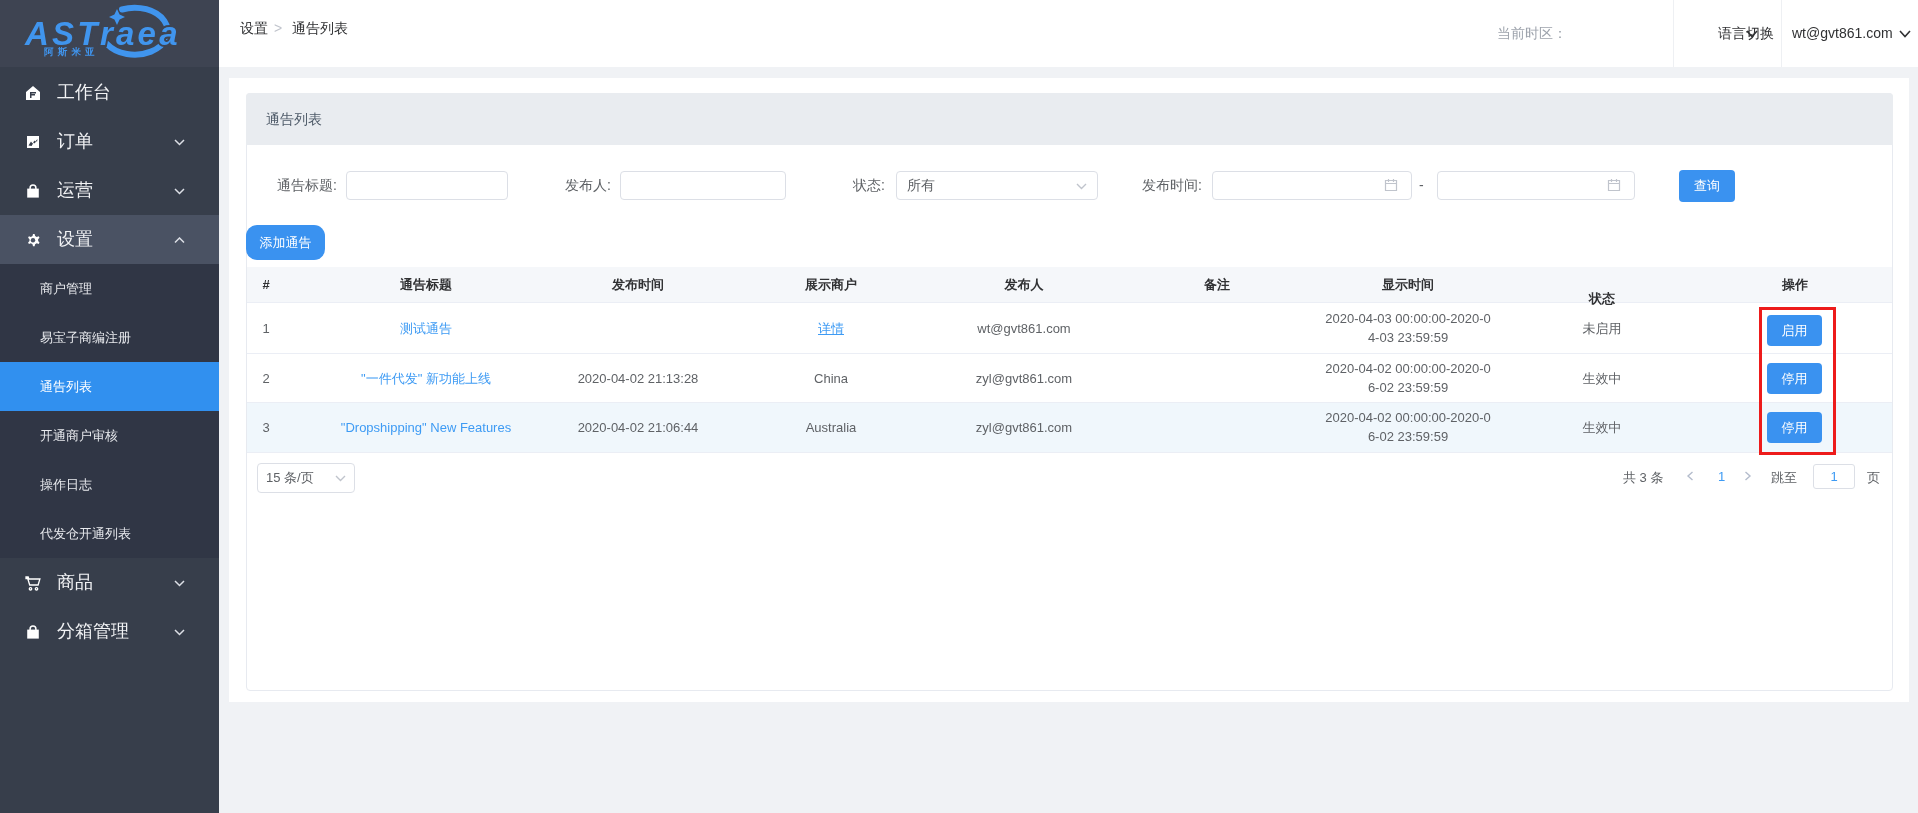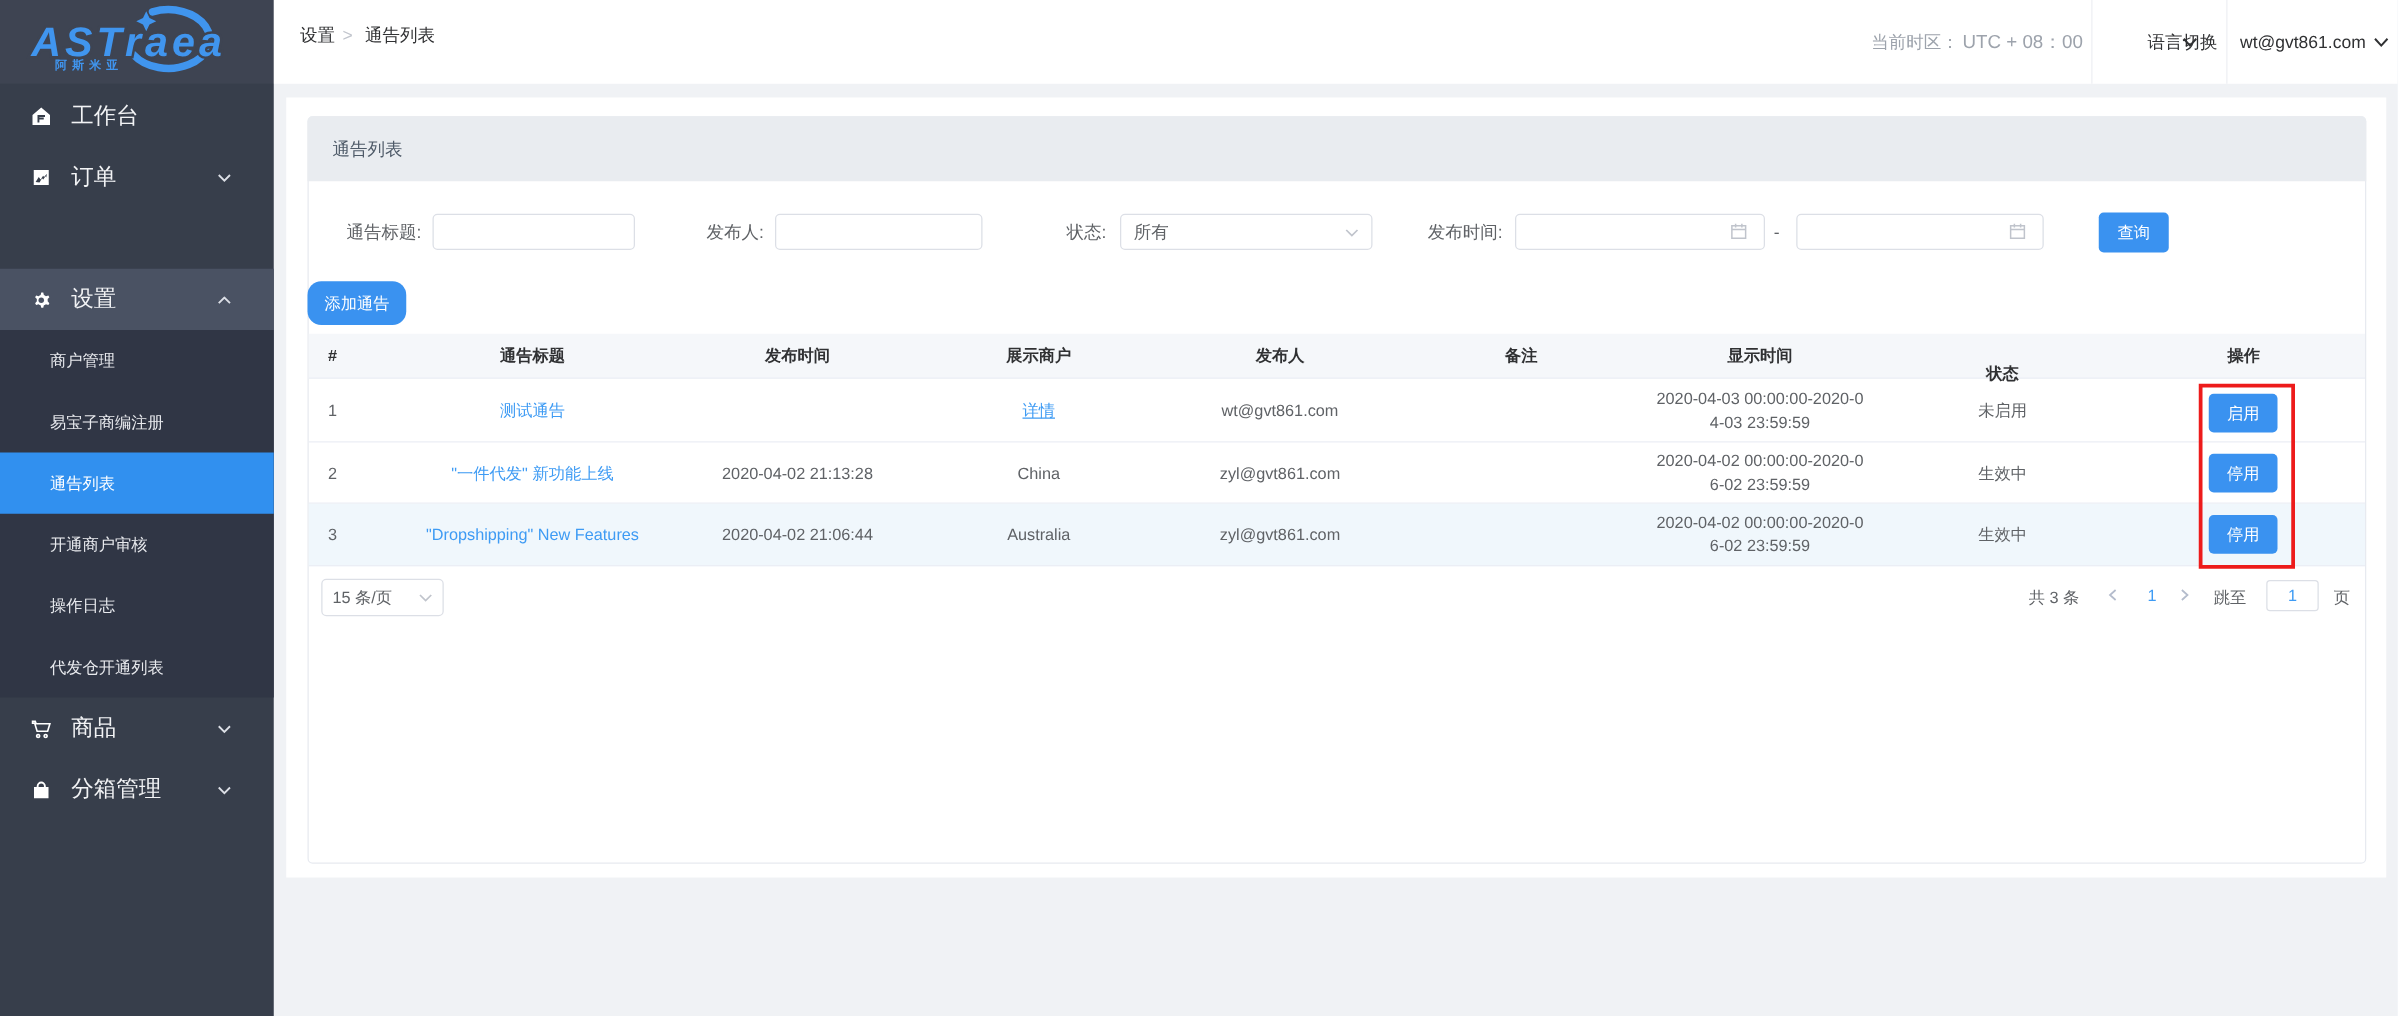--- a/index.html
+++ b/index.html
@@ -57,20 +57,30 @@
   </div>
   <div class="mi" style="top:117px;">
     <svg class="ic" viewBox="0 0 16 16">
         <path d="M2 2 h12 v12 h-12 Z M3.5 11.5 l2.5 -4 l1.5 2 l2 -3 l0.8 1 l2.2 -2.5 l-0.5 3 l-0.6 -1 l-1.8 2.5 l-1 -1 l-2 3.5 Z" fill="#fff" fill-rule="evenodd"></path>
       </svg>
     <span class="tx">订单</span>
     <svg class="ch" width="11" height="7" viewBox="0 0 11 7">
         <path d="M1 1 L5.5 5.5 L10 1" stroke="#dcdfe6" stroke-width="1.5" fill="none"></path>
       </svg>
   </div>
+  <div class="mi" style="top:166px;">
+    <svg class="ic" viewBox="0 0 16 16">
+        <path d="M2.2 5.6 h11.6 v9 h-11.6 Z" fill="#fff"></path>
+        <path d="M5.1 7.8 v-2.9 a2.9 2.9 0 0 1 5.8 0 v2.9" stroke="#fff" stroke-width="1.5" fill="none"></path>
+      </svg>
+    <span class="tx">运营</span>
+    <svg class="ch" width="11" height="7" viewBox="0 0 11 7">
+        <path d="M1 1 L5.5 5.5 L10 1" stroke="#dcdfe6" stroke-width="1.5" fill="none"></path>
+      </svg>
+  </div>
   <div class="mi" style="top:215px; background:#4a5263;">
     <svg class="ic" viewBox="0 0 16 16">
         <path d="M8 0.5 l1.6 0 l0.5 2 a6 6 0 0 1 1.6 0.9 l2 -0.6 l0.8 1.4 l-1.4 1.5 a6 6 0 0 1 0 1.8 l1.4 1.5 l-0.8 1.4 l-2 -0.6 a6 6 0 0 1 -1.6 0.9 l-0.5 2 l-1.6 0 l-0.5 -2 a6 6 0 0 1 -1.6 -0.9 l-2 0.6 l-0.8 -1.4 l1.4 -1.5 a6 6 0 0 1 0 -1.8 l-1.4 -1.5 l0.8 -1.4 l2 0.6 a6 6 0 0 1 1.6 -0.9 Z" fill="#fff" transform="translate(0,1.5)"></path>
         <circle cx="8" cy="8" r="2.2" fill="#4a5263" transform="translate(0,0.2)"></circle>
       </svg>
     <span class="tx">设置</span>
     <svg class="ch" width="11" height="7" viewBox="0 0 11 7">
         <path d="M1 5.5 L5.5 1 L10 5.5" stroke="#dcdfe6" stroke-width="1.5" fill="none"></path>
       </svg>
   </div>
@@ -113,21 +123,20 @@
         <path d="M1 1 L5.5 5.5 L10 1" stroke="#dcdfe6" stroke-width="1.5" fill="none"></path>
       </svg>
   </div>
 </div>
 
 <div id="topbar">
   <span class="tb" style="left:21px; line-height:56px;">设置</span>
   <span class="tb" style="left:55px; line-height:56px; color:#c0c4cc;">&gt;</span>
   <span class="tb" style="left:73px; line-height:56px;">通告列表</span>
   <span class="tb" style="left:1278px; color:#9da3ac;">当前时区：</span>
-  <span class="tb" style="left:1351px; color:#9da3ac; font-size:15px;">UTC + 08：00</span>
   <div class="tdiv" style="left:1454px;"></div>
   <span class="tb" style="left:1463px;margin-left:36px;">语言切换</span>
   <svg class="abs" style="left:1527px; top:30px;" width="12" height="8" viewBox="0 0 12 8">
       <path d="M1 1 L6 6.5 L11 1" stroke="#303133" stroke-width="1.6" fill="none"></path>
     </svg>
   <div class="tdiv" style="left:1562px;"></div>
   <span class="tb" style="left:1573px;">wt@gvt861.com</span>
   <svg class="abs" style="left:1680px; top:30px;" width="12" height="8" viewBox="0 0 12 8">
       <path d="M1 1 L6 6.5 L11 1" stroke="#303133" stroke-width="1.6" fill="none"></path>
     </svg>

